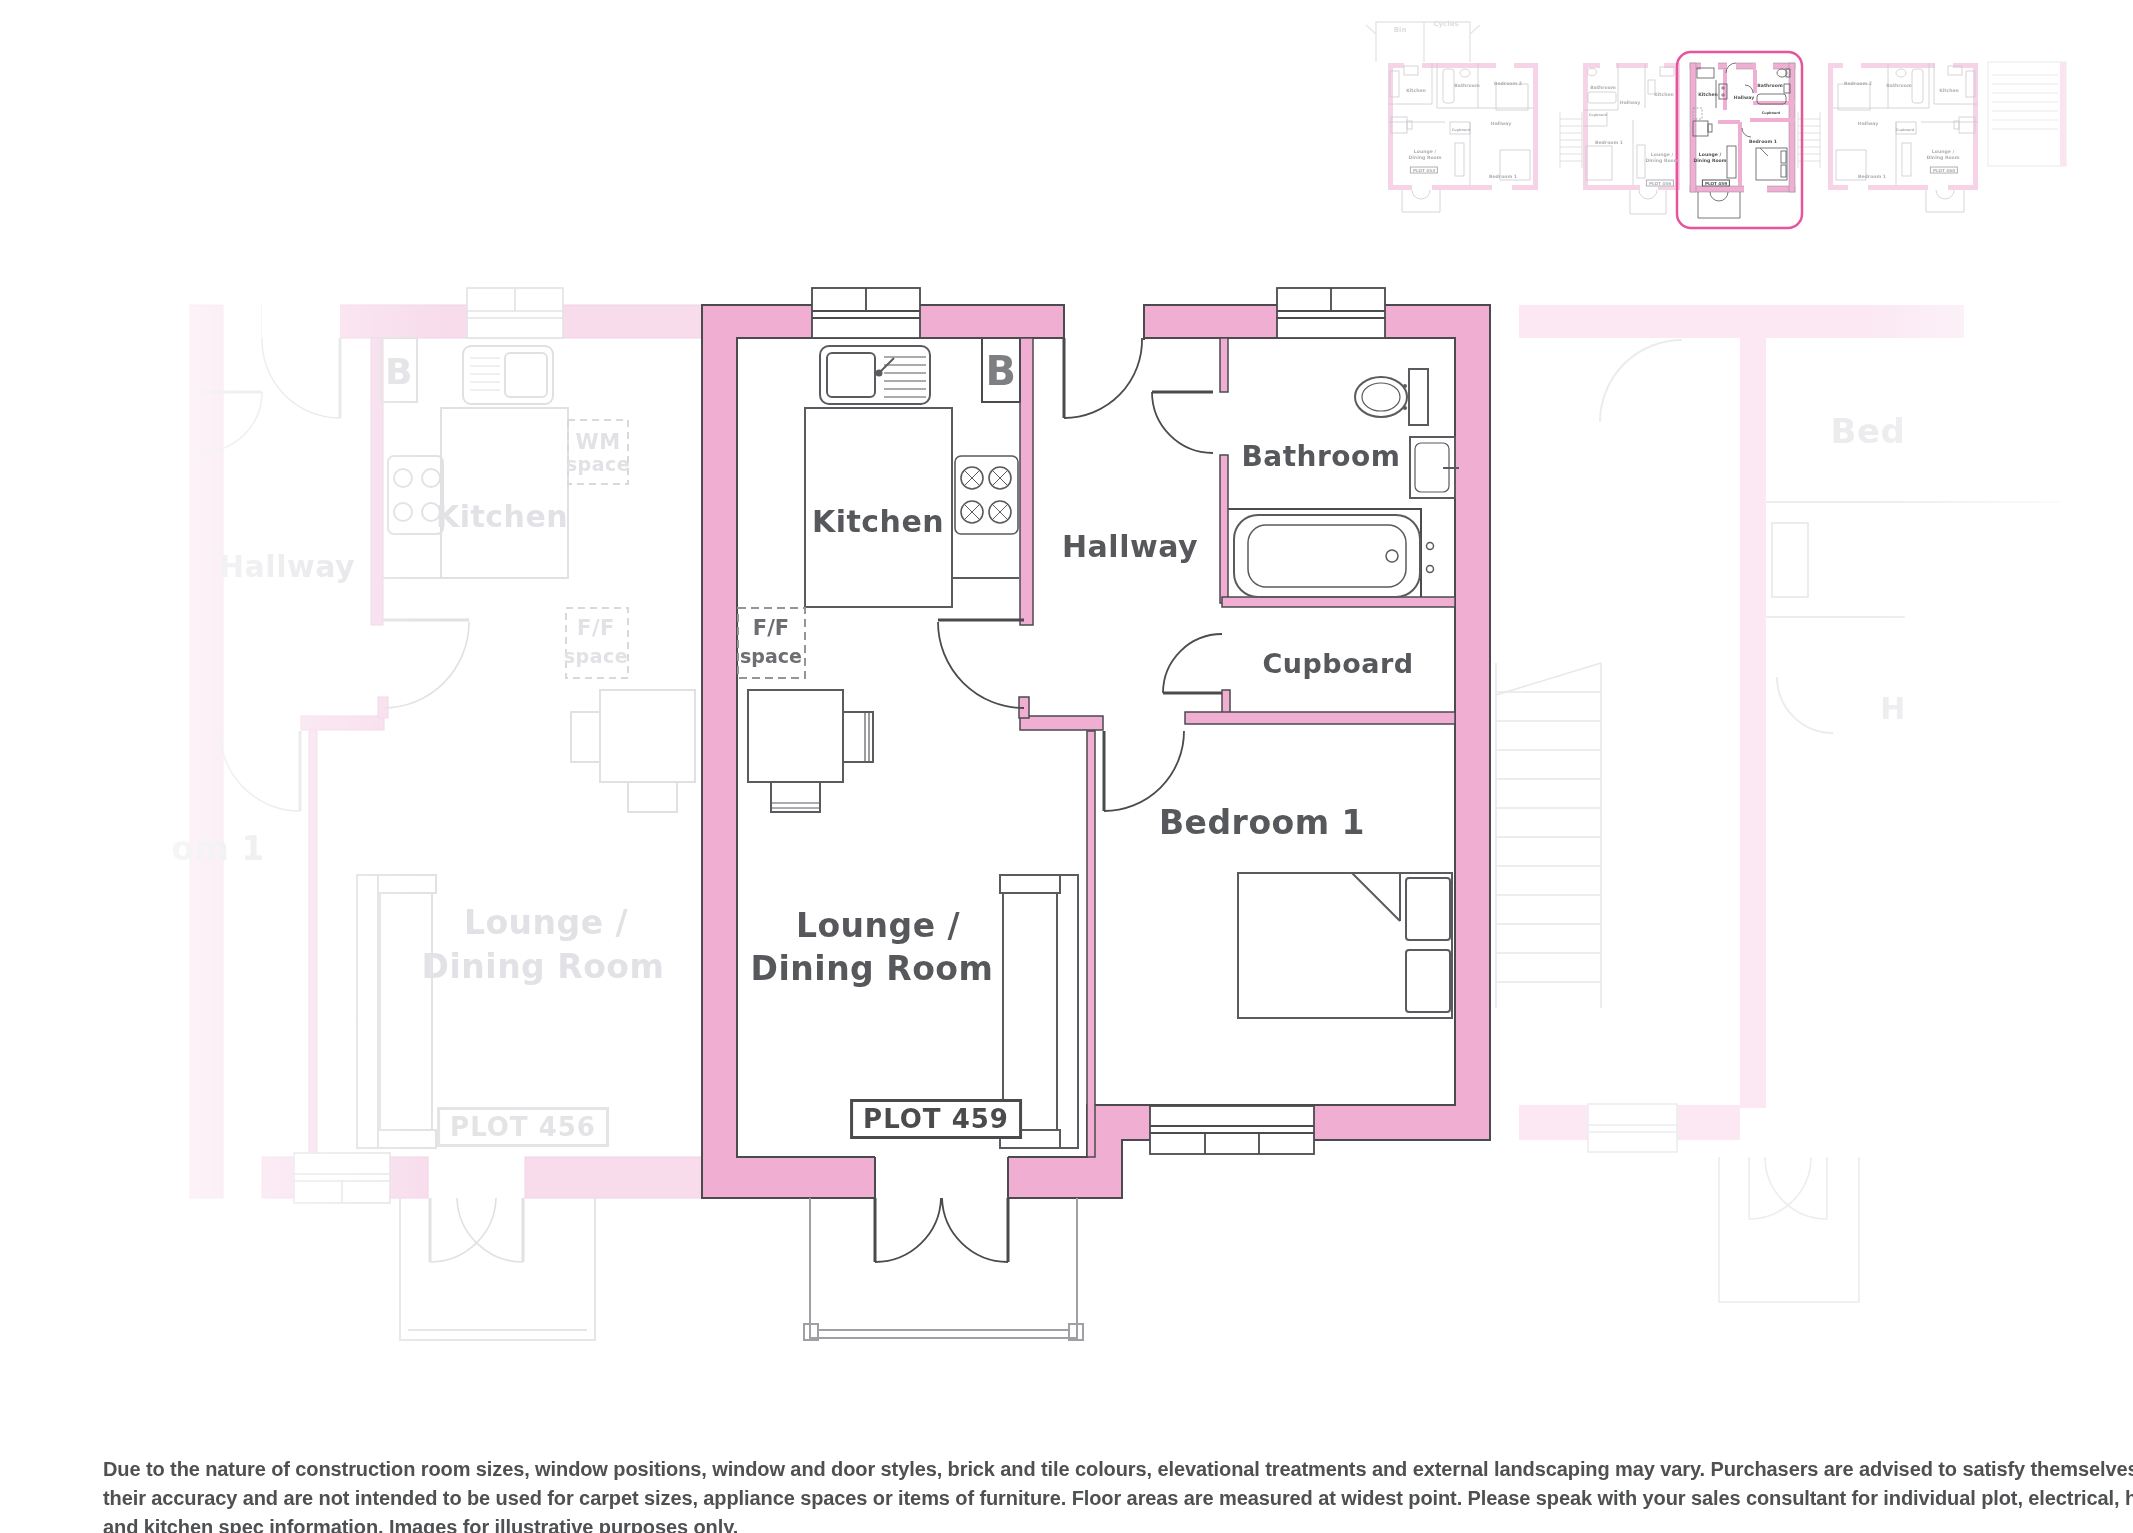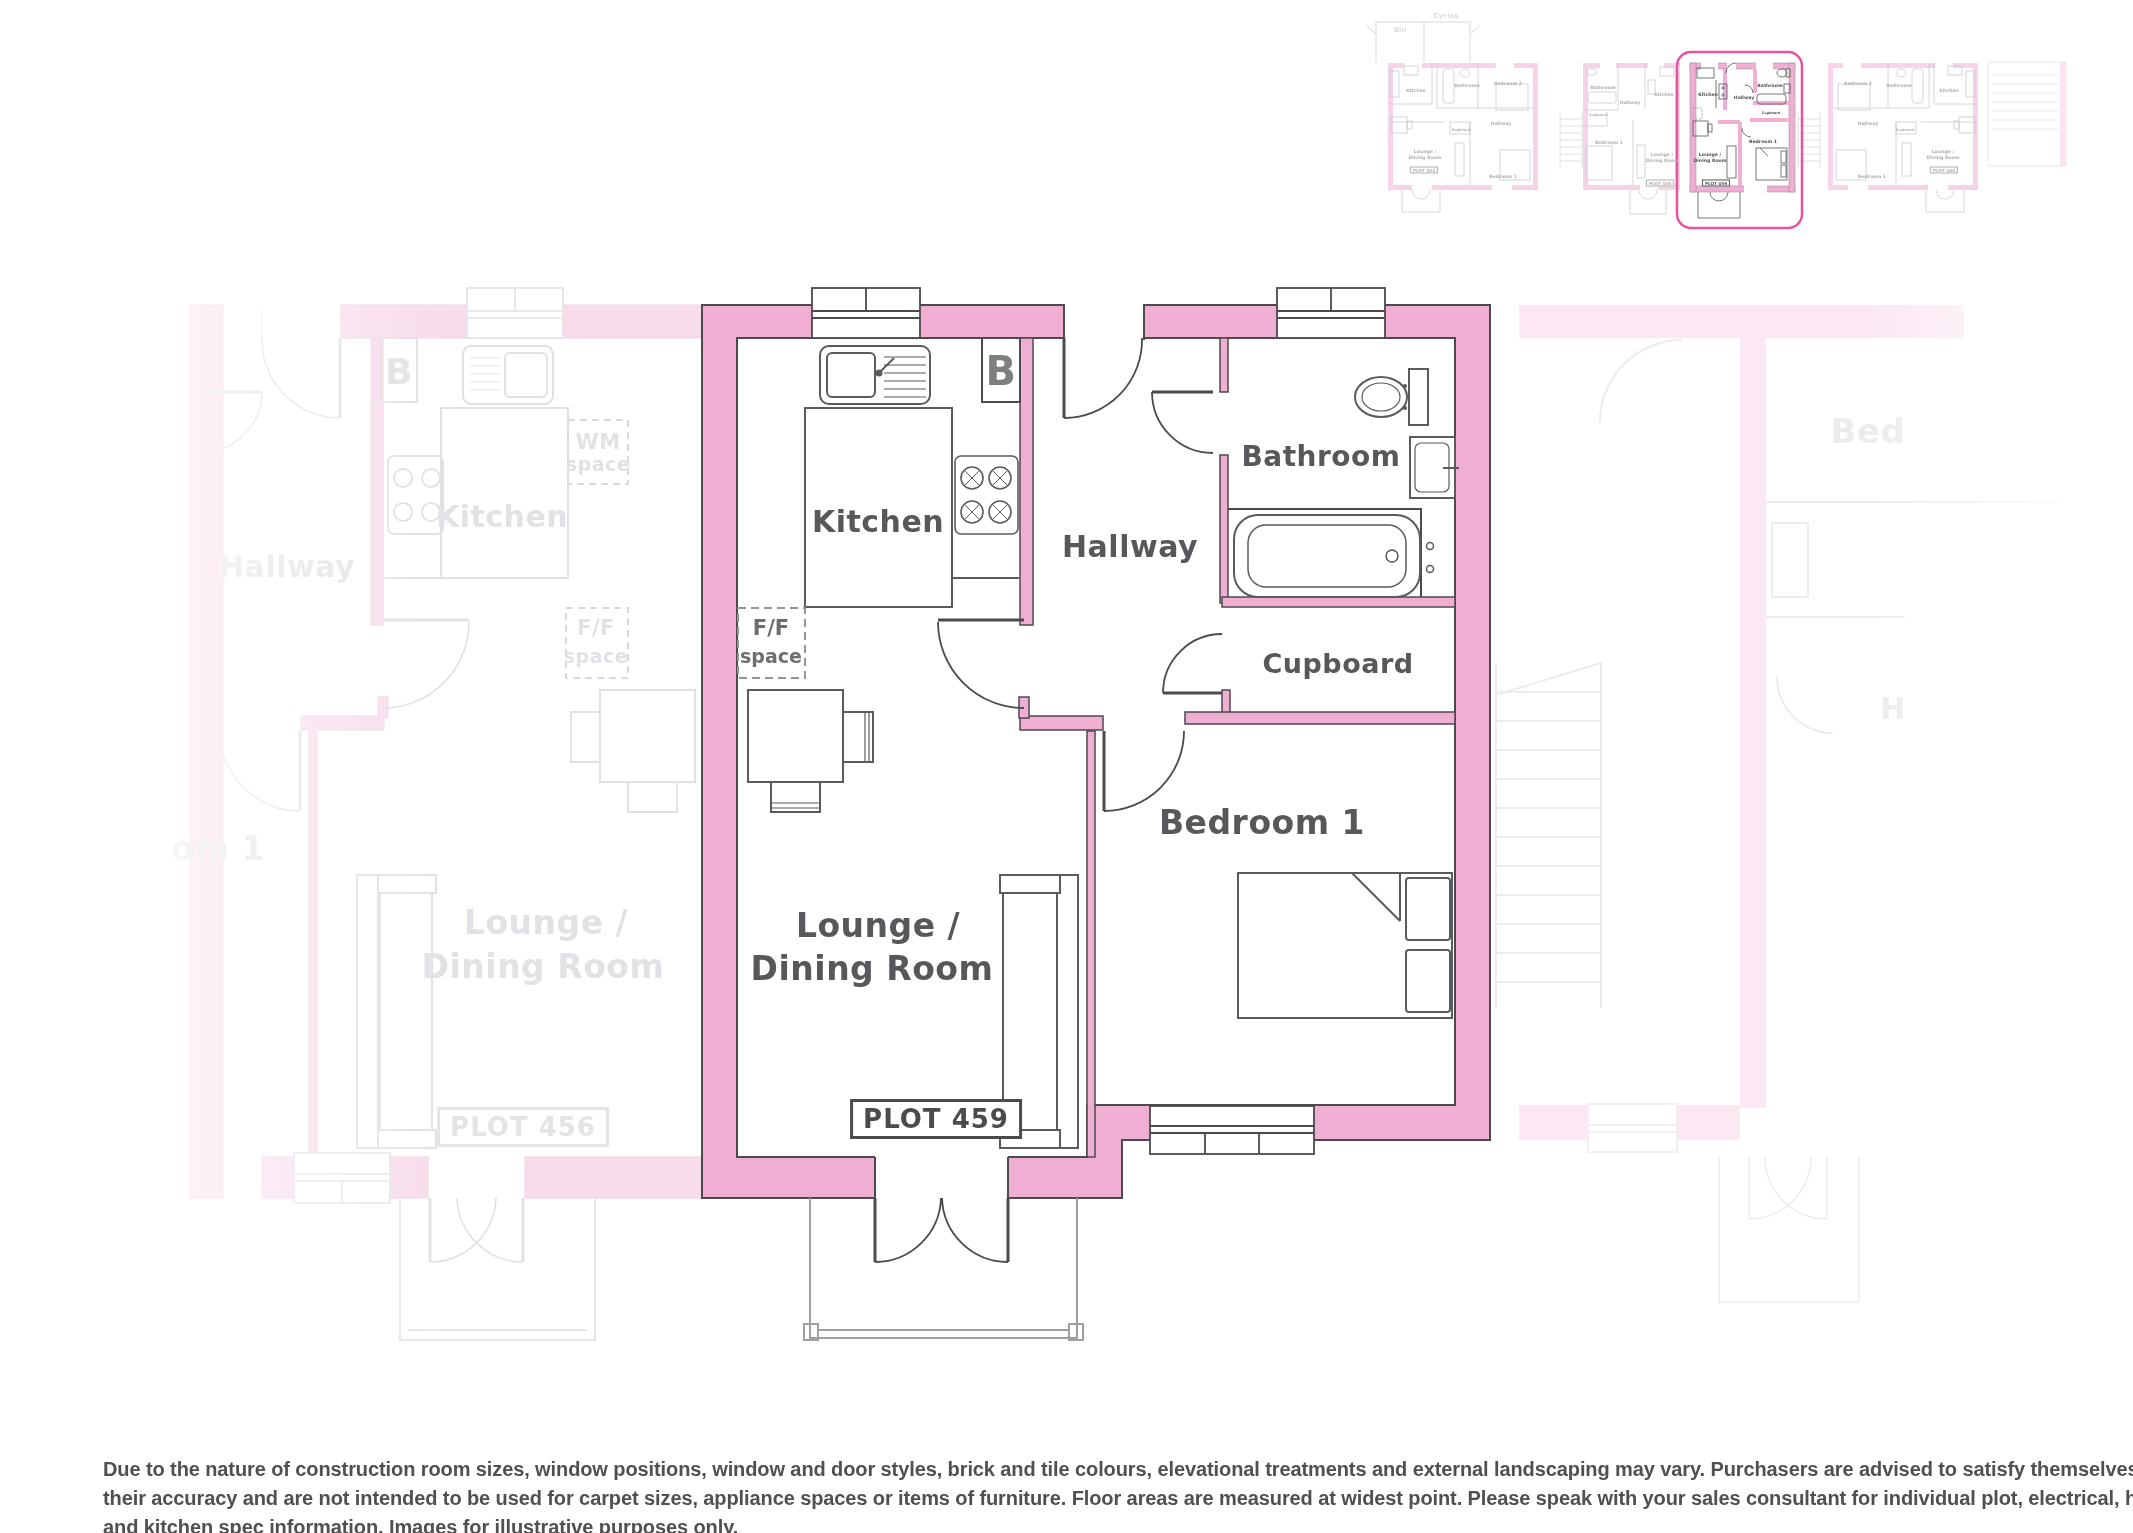--- a/index.html
+++ b/index.html
@@ -451,21 +451,21 @@
   <div class="plan-label" style="left:878px;top:925px;font-size:33px;">Lounge /</div>
   <div class="plan-label" style="left:872px;top:968px;font-size:33px;">Dining Room</div>
   <div class="plan-label light" style="left:1001px;top:371px;font-size:40px;">B</div>
   <div class="plan-label small" style="left:771px;top:628px;font-size:21px;">F/F</div>
   <div class="plan-label small" style="left:771px;top:656px;font-size:19px;">space</div>
   <div class="plotbox-main" style="left:936px;top:1119px;">PLOT 459</div>
 </div>
 
 <div id="strip-labels" class="layer">
   <div class="strip-lbl binlbl" style="left:1400px;top:30px;">Bin</div>
-  <div class="strip-lbl binlbl" style="left:1446px;top:16px;">Cycles</div>
+  <div class="strip-lbl binlbl" style="left:1446px;top:24px;">Cycles</div>
 <div class="strip-lbl muted" style="left: 1416px; top: 90px;">Kitchen</div>
       <div class="strip-lbl muted" style="left: 1467px; top: 85px;">Bathroom</div>
       <div class="strip-lbl muted" style="left: 1508px; top: 83px;">Bedroom 2</div>
       <div class="strip-lbl muted" style="left: 1501px; top: 123px;">Hallway</div>
       <div class="strip-lbl muted" style="left: 1461px; top: 130px; font-size: 3.4px;">Cupboard</div>
       <div class="strip-lbl muted" style="left: 1425px; top: 151px;">Lounge /</div>
       <div class="strip-lbl muted" style="left: 1425px; top: 157px;">Dining Room</div>
       <div class="strip-lbl muted" style="left: 1503px; top: 176px;">Bedroom 1</div>
       <div class="strip-lbl muted plotbox" style="left: 1424px; top: 170px;">PLOT 453</div>
       <div class="strip-lbl muted" style="left: 1603px; top: 87px;">Bathroom</div>

